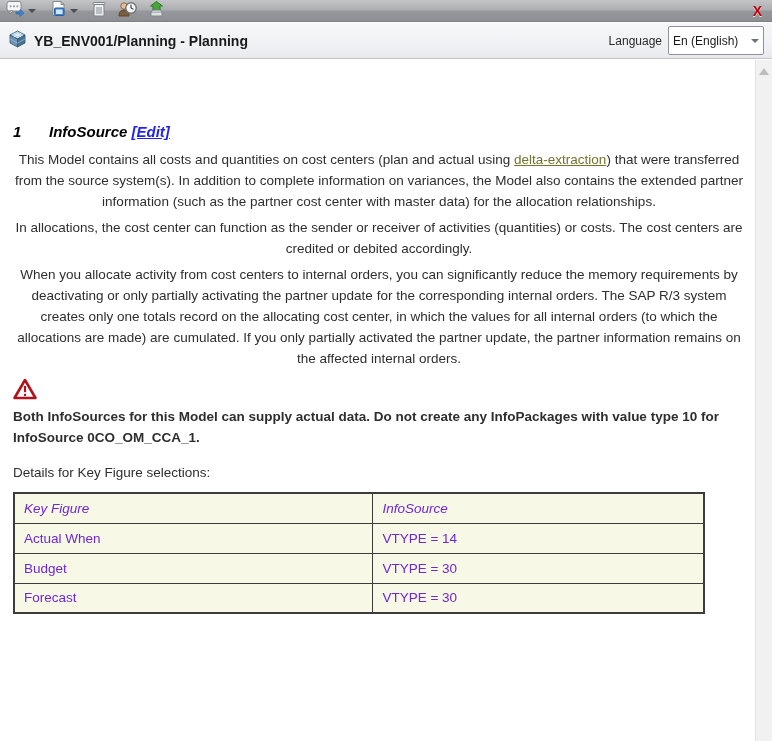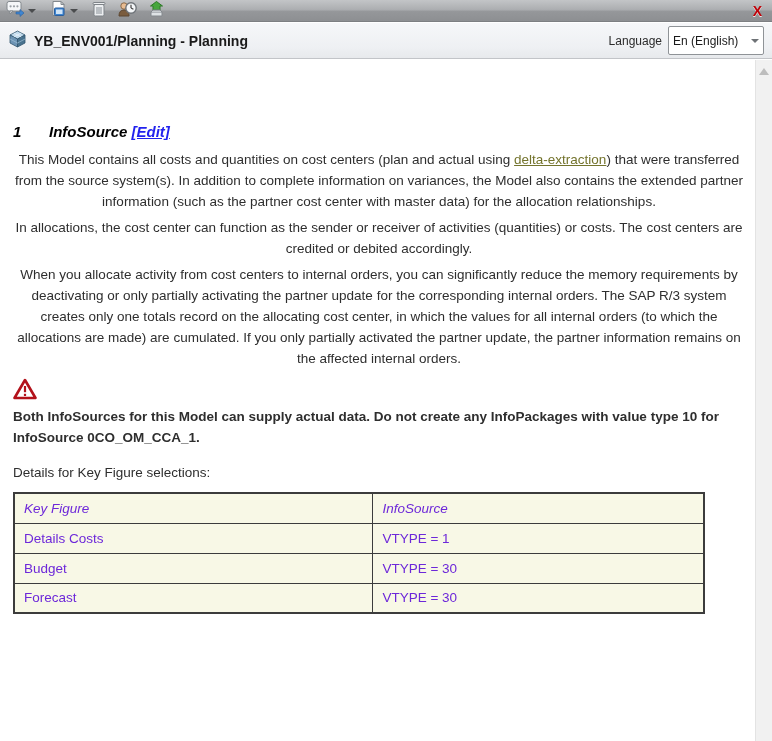--- a/index.html
+++ b/index.html
@@ -187,22 +187,22 @@
       <colgroup>
           <col class="c1">
           <col class="c2">
         </colgroup>
       <tbody>
           <tr>
         <th>Key Figure</th>
         <th>InfoSource</th>
       </tr>
       <tr>
-        <td>Details Costs</td>
-        <td>VTYPE = 1</td>
+        <td>Actual When</td>
+        <td>VTYPE = 14</td>
       </tr>
       <tr>
         <td>Budget</td>
         <td>VTYPE = 30</td>
       </tr>
       <tr>
         <td>Forecast</td>
         <td>VTYPE = 30</td>
       </tr>
     </tbody>

